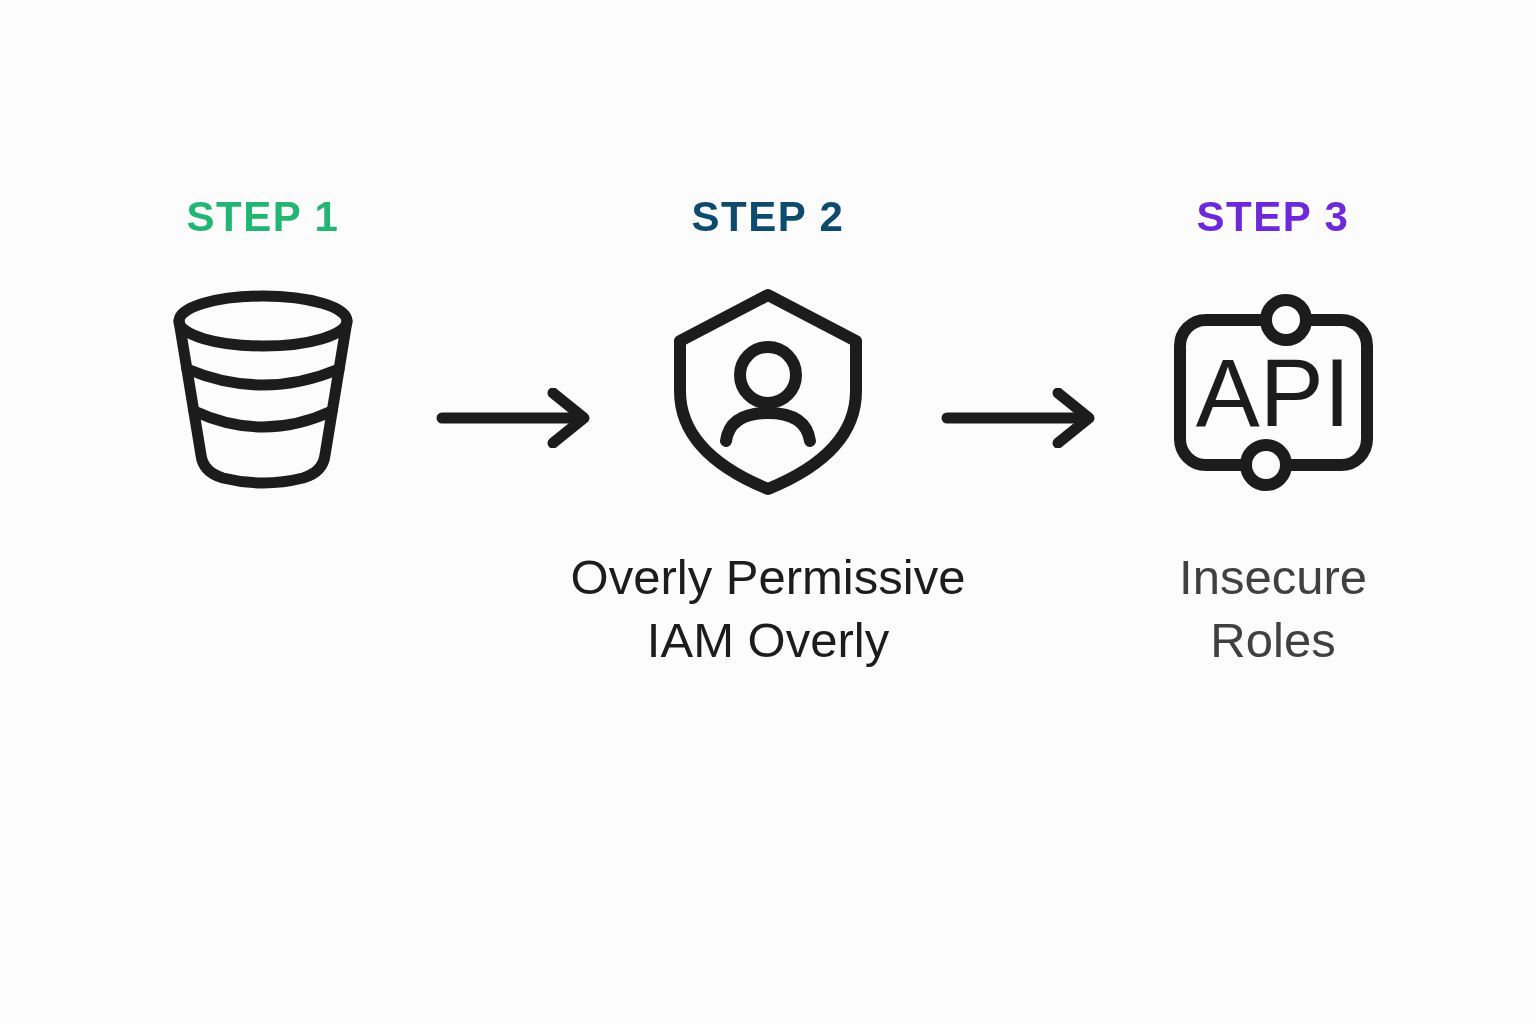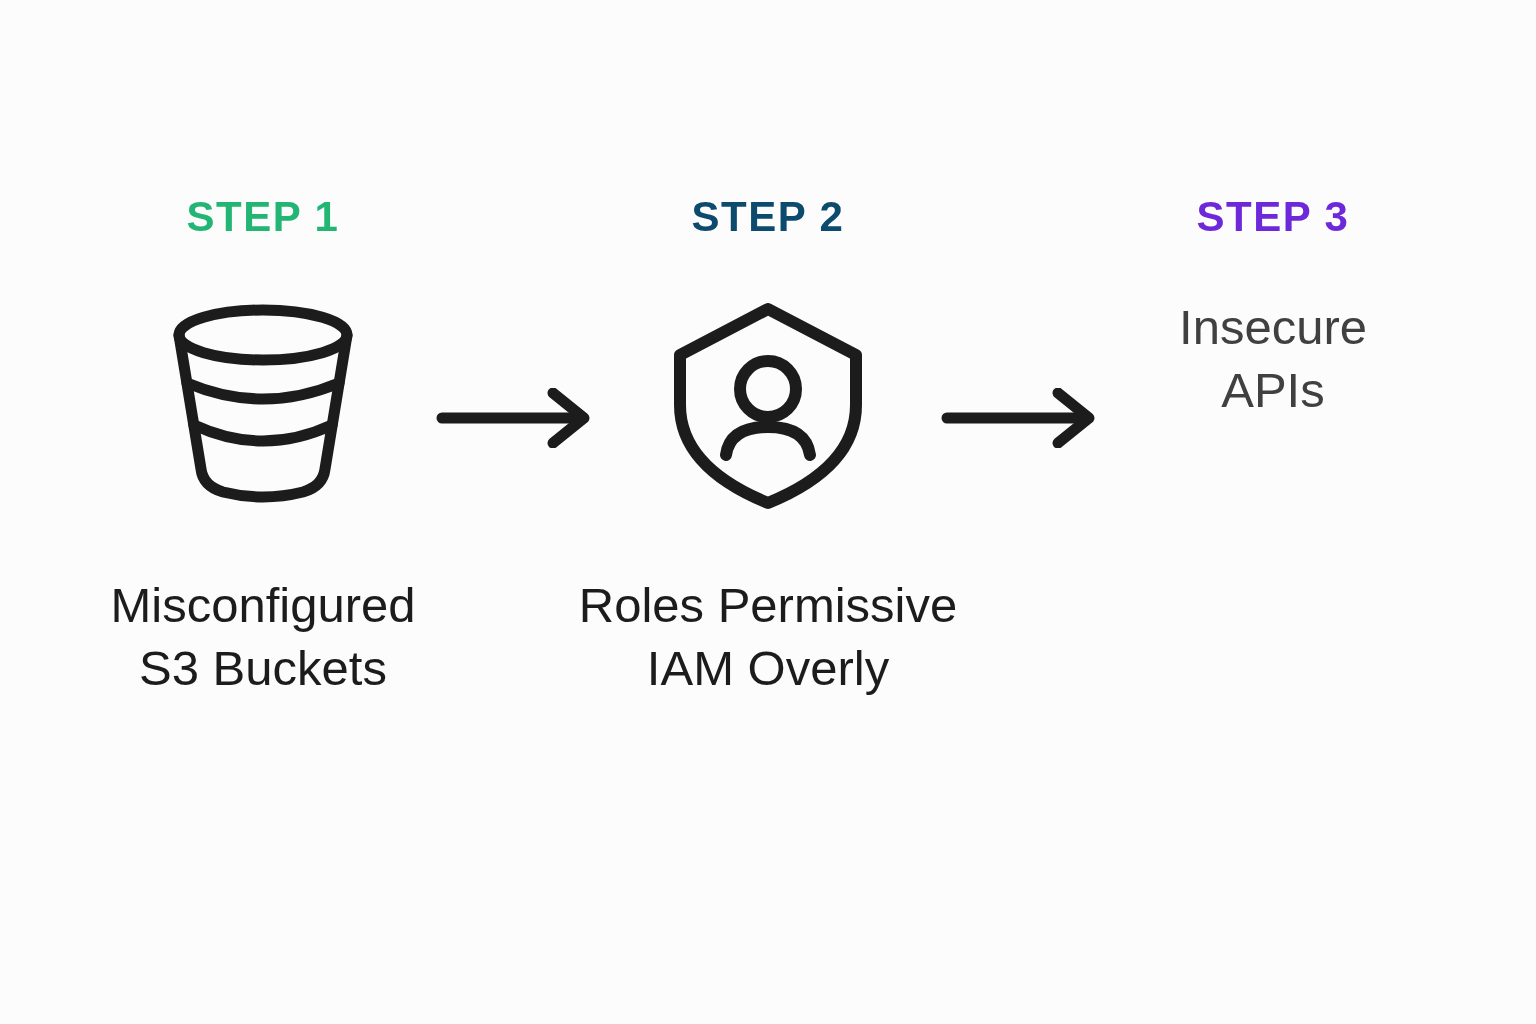--- a/index.html
+++ b/index.html
@@ -29,21 +29,20 @@
     display: flex;
     flex-direction: row;
     align-items: flex-start;
     justify-content: center;
   }
   .step {
     width: 330px;
     display: flex;
     flex-direction: column;
     align-items: center;
-    gap: 14px;
   }
   .step-kicker {
     font-size: 42px;
     font-weight: bold;
     letter-spacing: 1.5px;
     color: #22b573;
     line-height: 1;
     margin: 0;
     text-transform: uppercase;
     white-space: nowrap;
@@ -104,24 +103,20 @@
 
           <path d="M16 26 L38 160 Q40 177 60 183 Q100 193 140 183 Q160 177 162 160 L184 26" stroke="#1c1c1c" stroke-width="11" stroke-linecap="round" stroke-linejoin="round" fill="none"></path>
 
           <ellipse cx="100" cy="26" rx="84" ry="25" stroke="#1c1c1c" stroke-width="11" fill="none"></ellipse>
 
           <path d="M24 74 Q100 106 176 74" stroke="#1c1c1c" stroke-width="11" stroke-linecap="round" fill="none"></path>
 
           <path d="M31 116 Q100 148 169 116" stroke="#1c1c1c" stroke-width="11" stroke-linecap="round" fill="none"></path>
         </svg>
       </div>
-      <div class="step-label" style="color: rgb(28, 28, 28);">
-        <span>Misconfigured</span>
-        <span class="line2">S3 Buckets</span>
-      </div>
     </div>
 
     <div class="arrow">
       <svg width="160" height="60" viewBox="0 0 160 60" fill="none">
         <path d="M6 30 H146" stroke="#1c1c1c" stroke-width="11" stroke-linecap="round"></path>
         <path d="M117 5 L148 30 L117 55" stroke="#1c1c1c" stroke-width="11" stroke-linecap="round" stroke-linejoin="round" fill="none"></path>
       </svg>
     </div>
 
     <div class="step">
@@ -130,34 +125,48 @@
         <svg width="200" height="210" viewBox="0 0 200 210" fill="none">
 
           <path d="M100 8 L188 54 L188 104 Q188 166 100 202 Q12 166 12 104 L12 54 Z" stroke="#1c1c1c" stroke-width="12" stroke-linecap="round" stroke-linejoin="round" fill="none"></path>
 
           <circle cx="100" cy="88" r="28" stroke="#1c1c1c" stroke-width="12" fill="none"></circle>
 
           <path d="M58 154 Q62 126 100 126 Q138 126 142 154" stroke="#1c1c1c" stroke-width="12" stroke-linecap="round" fill="none"></path>
         </svg>
       </div>
       <div class="step-label" style="color: rgb(28, 28, 28);">
-        <span>Roles Permissive</span>
+        <span>Overly Permissive</span>
         <span class="line2">IAM Overly</span>
       </div>
     </div>
 
     <div class="arrow">
       <svg width="160" height="60" viewBox="0 0 160 60" fill="none">
         <path d="M6 30 H146" stroke="#1c1c1c" stroke-width="11" stroke-linecap="round"></path>
         <path d="M117 5 L148 30 L117 55" stroke="#1c1c1c" stroke-width="11" stroke-linecap="round" stroke-linejoin="round" fill="none"></path>
       </svg>
     </div>
 
     <div class="step">
       <div class="step-kicker" style="color: #6d28d9;">STEP 3</div>
+      <div class="step-icon">
+        <svg width="215" height="180" viewBox="0 0 215 180" fill="none">
+
+          <rect x="14" y="18" width="187" height="145" rx="26" ry="26" stroke="#1c1c1c" stroke-width="12" fill="none"></rect>
+
+          <circle cx="120" cy="18" r="20" fill="#fcfcfc"></circle>
+          <circle cx="120" cy="18" r="20" stroke="#1c1c1c" stroke-width="12" fill="none"></circle>
+
+          <circle cx="100" cy="163" r="20" fill="#fcfcfc"></circle>
+          <circle cx="100" cy="163" r="20" stroke="#1c1c1c" stroke-width="12" fill="none"></circle>
+
+          <text class="api-text" x="107" y="124" text-anchor="middle">API</text>
+        </svg>
+      </div>
       <div class="step-label" style="color: #404040;">
         <span>Insecure</span>
-        <span class="line2">APIs</span>
+        <span class="line2">Roles</span>
       </div>
     </div>
 
   </div>
 </div>
 
 </body></html>

